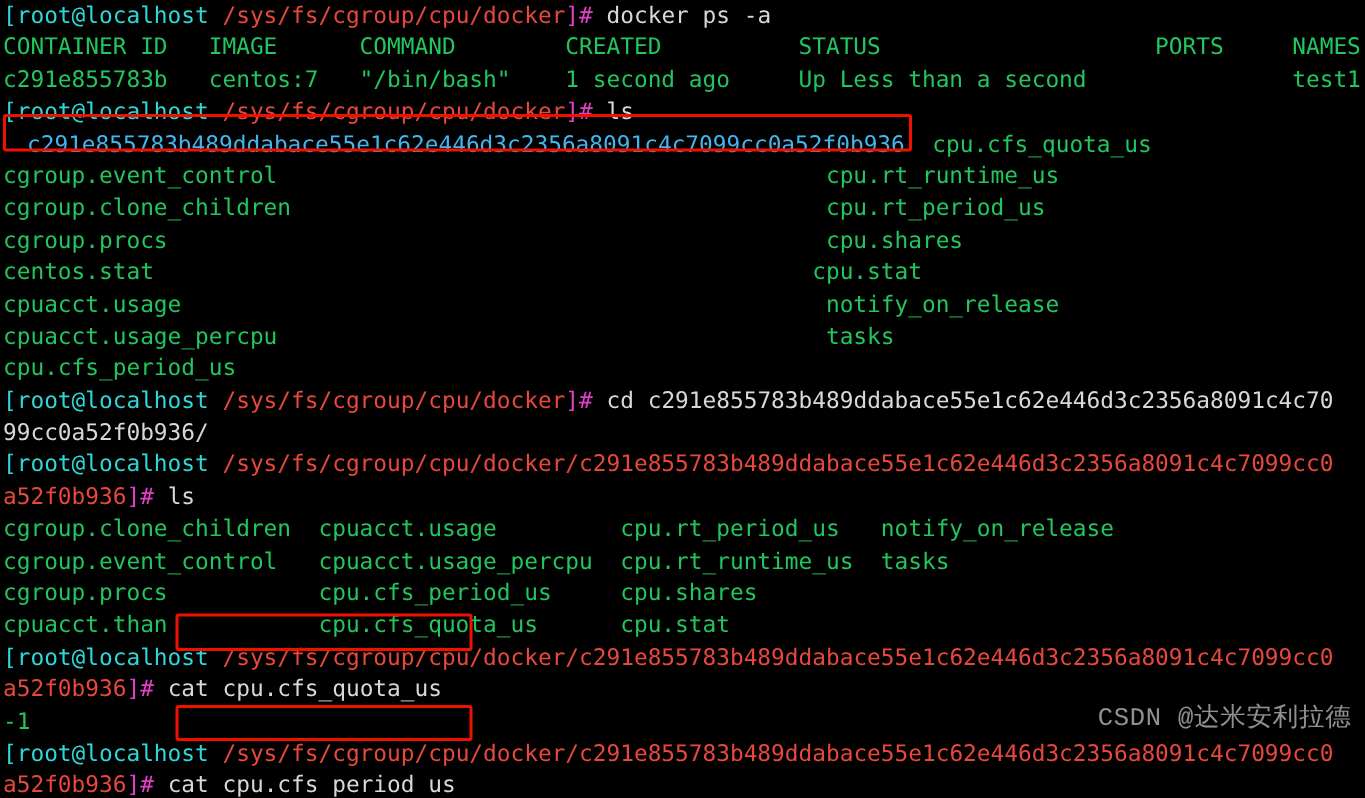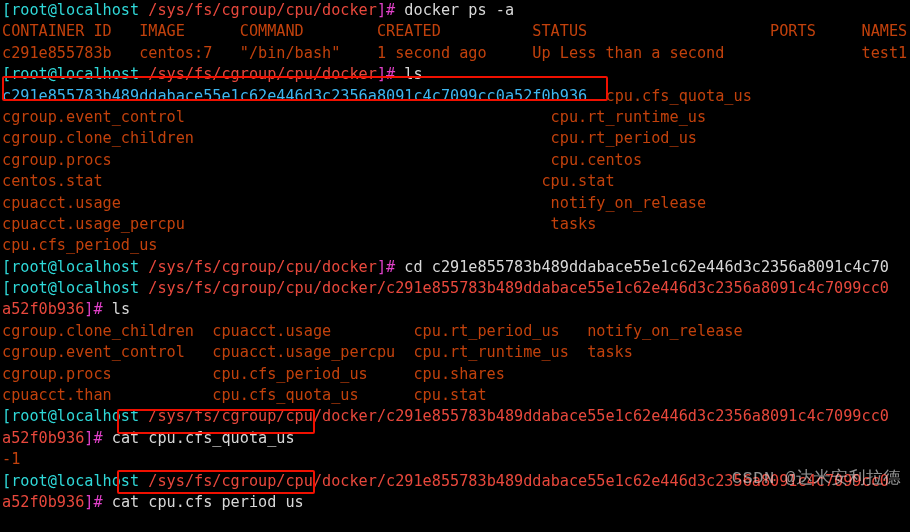--- a/index.html
+++ b/index.html
@@ -29,22 +29,22 @@
     font-size: 15.2px;
     letter-spacing: 0px;
     white-space: pre;
     color: #d8d8d8;
     padding-left: 2px;
     box-sizing: border-box;
   }
   .c-user  { color: #2fd8d8; }     
   .c-bkt   { color: #e040c8; }     
   .c-path  { color: #e8483c; }     
-  .c-out   { color: #c2410c; }     
-  .c-cid   { color: #3fb7f0; }     
+  .c-out   { color: #22c55e; }     
+  .c-cid   { color: #3fb7f0; margin-left: 16px; }     
   .c-cmd   { color: #d8d8d8; }
 
   .hl-box {
     position: absolute;
     border: 2px solid #f01000;
     border-radius: 2px;
     box-sizing: border-box;
     pointer-events: none;
   }
   #box-cid   { left: 2px;   top: 76px;  width: 606px; height: 25px; }
@@ -73,27 +73,28 @@
   <div class="line c-out">CONTAINER ID   IMAGE      COMMAND        CREATED          STATUS                    PORTS     NAMES</div>
 
   <div class="line c-out">c291e855783b   centos:7   "/bin/bash"    1 second ago     Up Less than a second               test1</div>
 
   <div class="line"><span class="c-user">[root@localhost</span><span class="c-out"> </span><span class="c-path">/sys/fs/cgroup/cpu/docker</span><span class="c-bkt">]#</span><span class="c-cmd"> </span><span class="c-cmd">ls</span></div>
 
   <div class="line"><span class="c-cid">c291e855783b489ddabace55e1c62e446d3c2356a8091c4c7099cc0a52f0b936</span><span class="c-out">  </span><span class="c-out">cpu.cfs_quota_us</span></div>
 
   <div class="line c-out">cgroup.event_control                                        cpu.rt_runtime_us</div>
   <div class="line c-out">cgroup.clone_children                                       cpu.rt_period_us</div>
-  <div class="line c-out">cgroup.procs                                                cpu.centos</div>
+  <div class="line c-out">cgroup.procs                                                cpu.shares</div>
   <div class="line c-out">centos.stat                                                cpu.stat</div>
   <div class="line c-out">cpuacct.usage                                               notify_on_release</div>
   <div class="line c-out">cpuacct.usage_percpu                                        tasks</div>
   <div class="line c-out">cpu.cfs_period_us</div>
 
   <div class="line"><span class="c-user">[root@localhost</span><span class="c-out"> </span><span class="c-path">/sys/fs/cgroup/cpu/docker</span><span class="c-bkt">]#</span><span class="c-cmd"> </span><span class="c-cmd">cd c291e855783b489ddabace55e1c62e446d3c2356a8091c4c70</span></div>
+  <div class="line c-cmd">99cc0a52f0b936/</div>
 
   <div class="line"><span class="c-user">[root@localhost</span><span class="c-out"> </span><span class="c-path">/sys/fs/cgroup/cpu/docker/c291e855783b489ddabace55e1c62e446d3c2356a8091c4c7099cc0</span></div>
   <div class="line"><span class="c-path">a52f0b936</span><span class="c-bkt">]#</span><span class="c-cmd"> </span><span class="c-cmd">ls</span></div>
 
   <div class="line c-out">cgroup.clone_children  cpuacct.usage         cpu.rt_period_us   notify_on_release</div>
   <div class="line c-out">cgroup.event_control   cpuacct.usage_percpu  cpu.rt_runtime_us  tasks</div>
   <div class="line c-out">cgroup.procs           cpu.cfs_period_us     cpu.shares</div>
   <div class="line c-out">cpuacct.than           cpu.cfs_quota_us      cpu.stat</div>
 
   <div class="line"><span class="c-user">[root@localhost</span><span class="c-out"> </span><span class="c-path">/sys/fs/cgroup/cpu/docker/c291e855783b489ddabace55e1c62e446d3c2356a8091c4c7099cc0</span></div>

